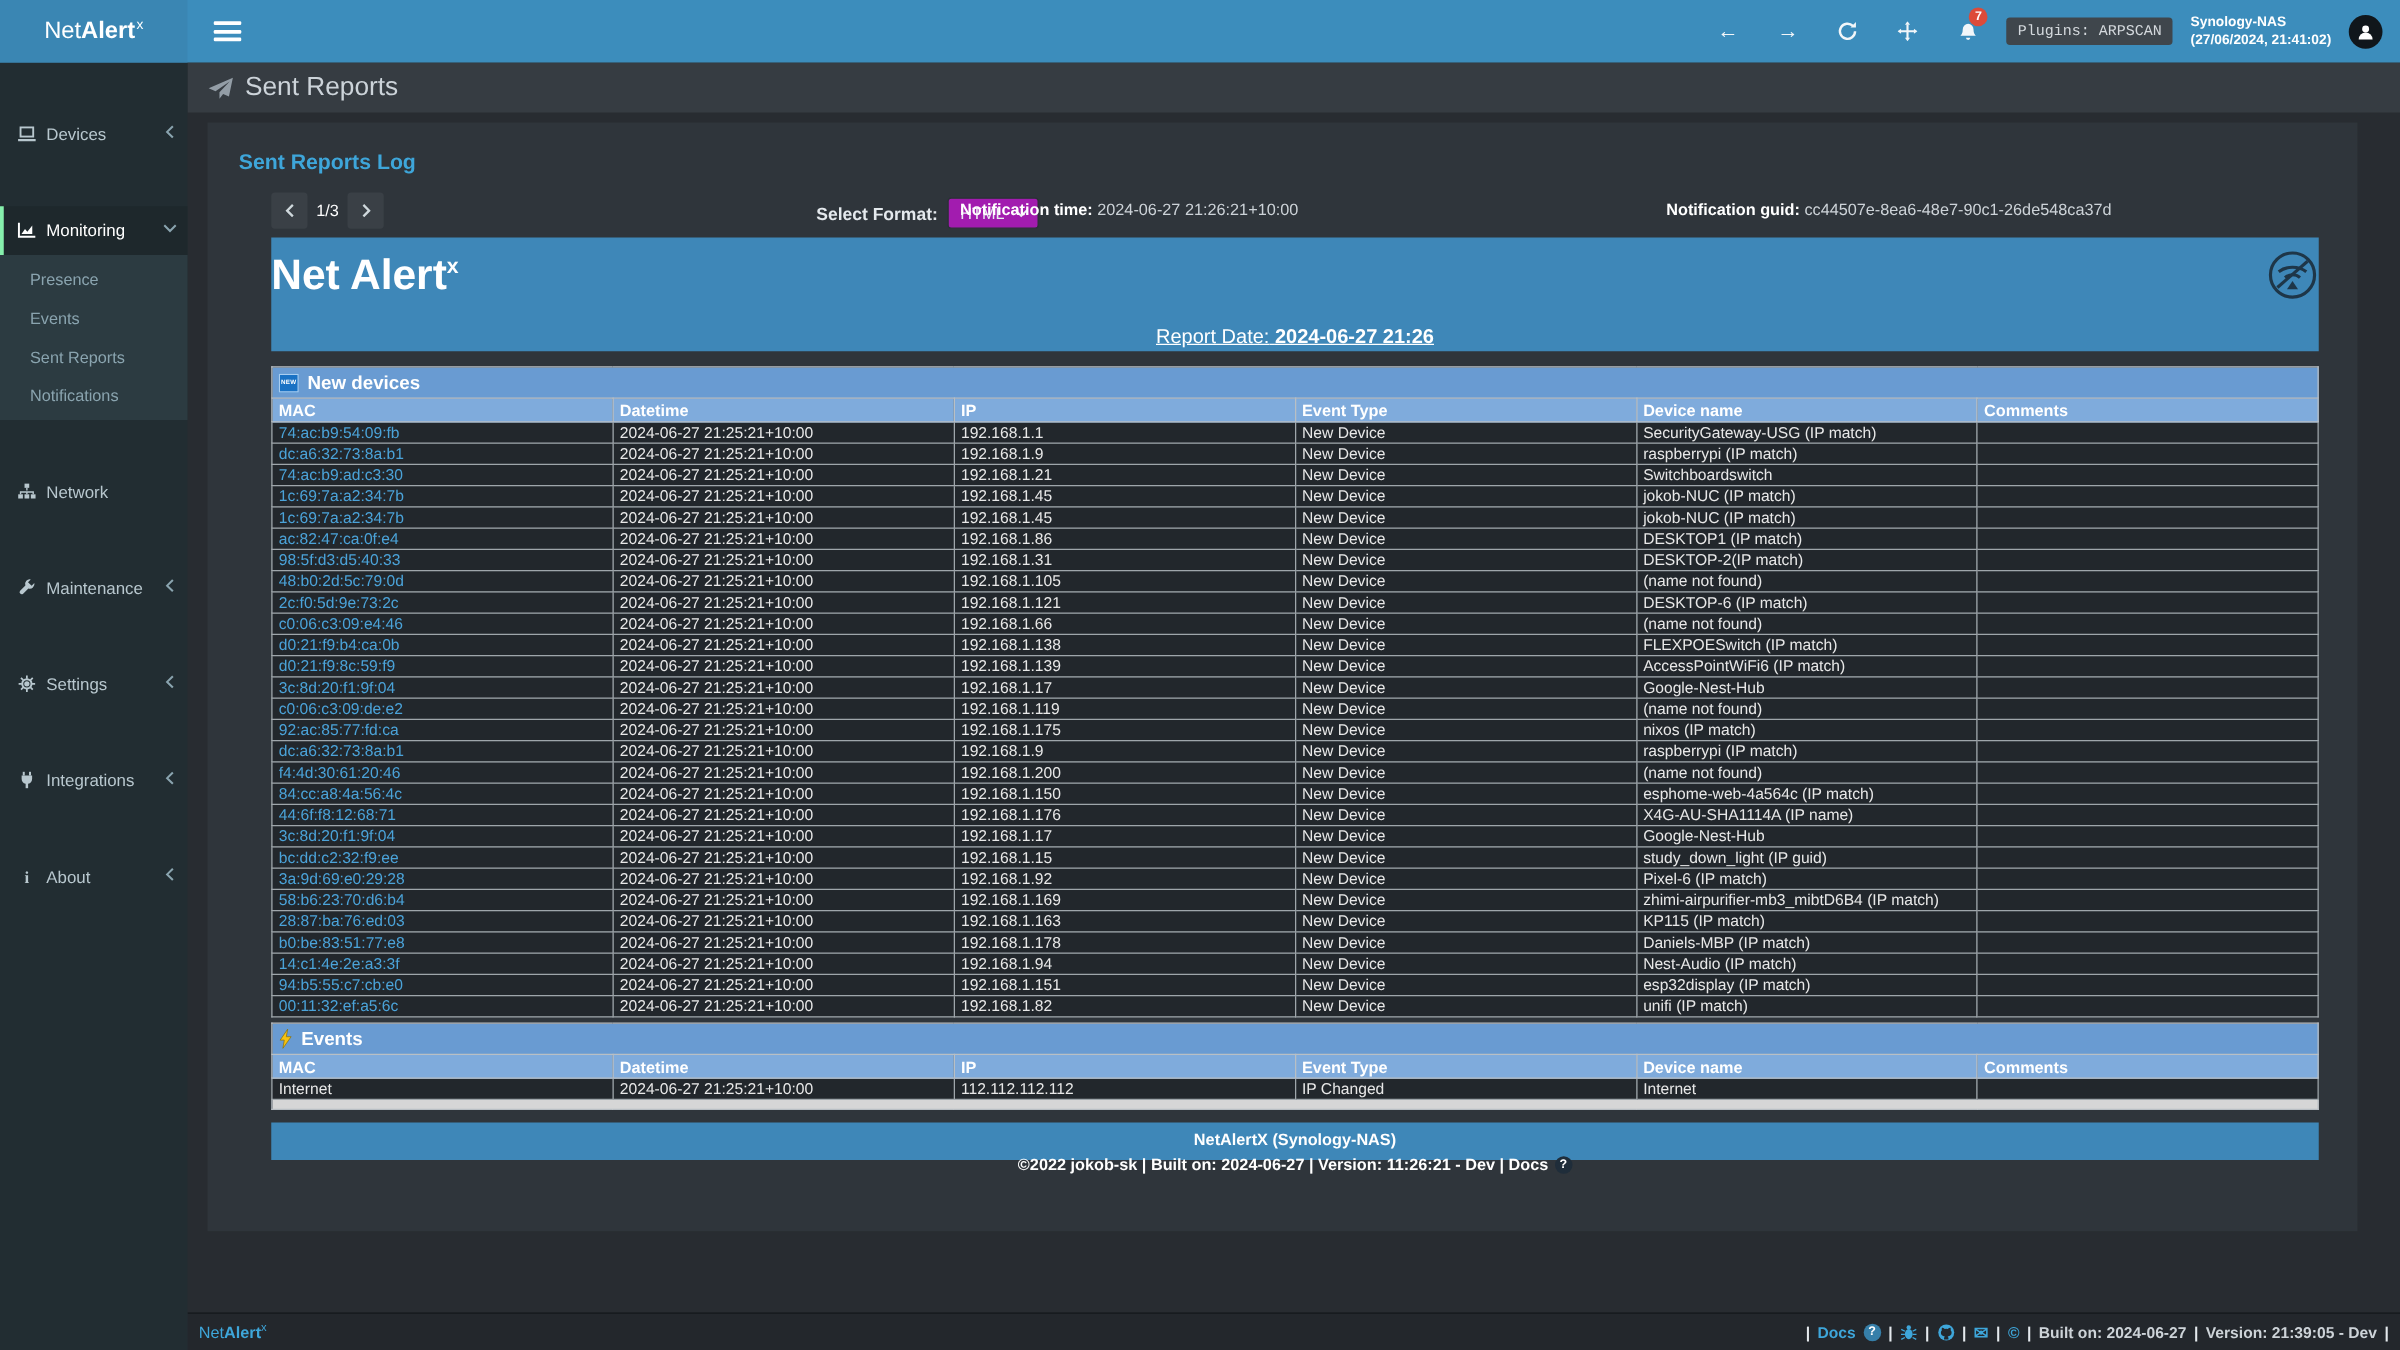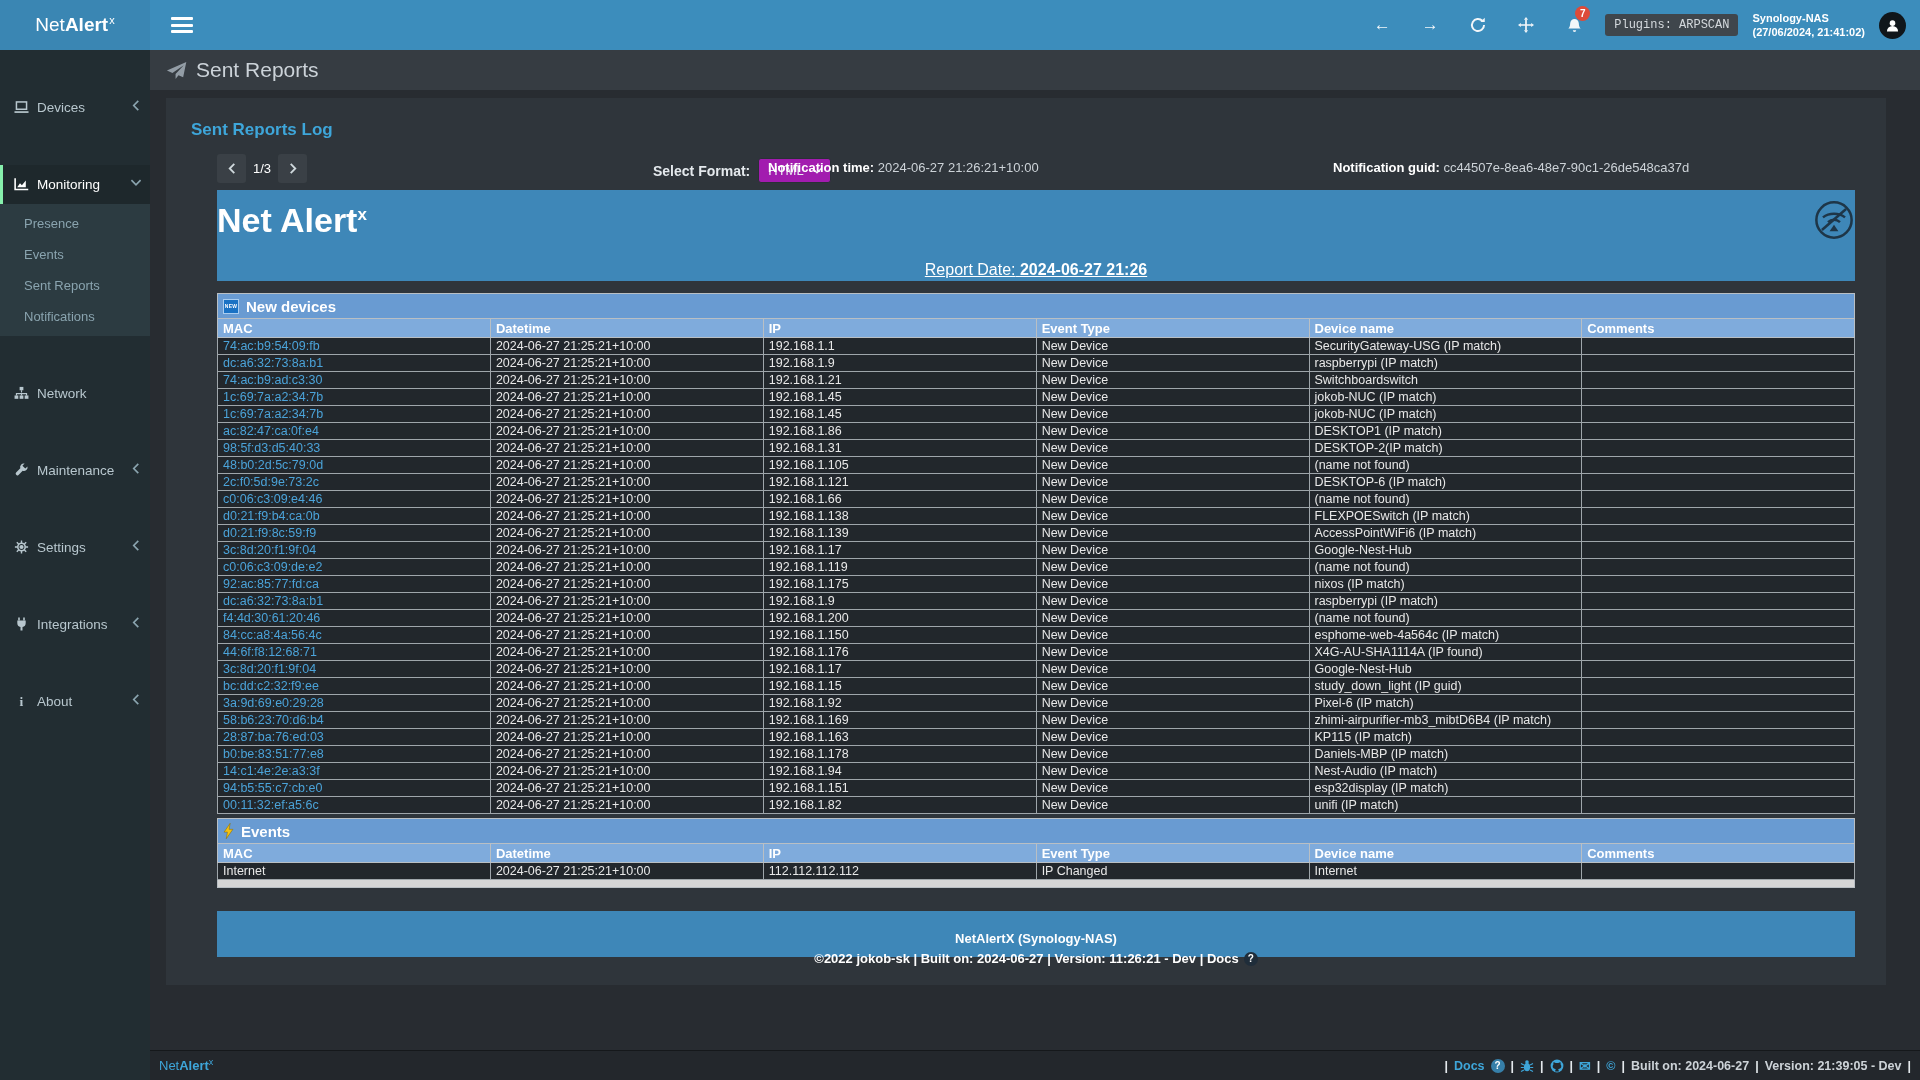--- a/index.html
+++ b/index.html
@@ -70,21 +70,21 @@
 
   table.rtable { width:100%; border-collapse:collapse; table-layout:fixed; }
   .mt12 { margin-top:12px; } .mt4 { margin-top:4px; }
   tr.band td { background:#699bd2; color:#fff; font-weight:bold; font-size:15px; height:25px; padding:1px 5px; border:1px solid #b9bfc4; }
   .band-inner { display:flex; align-items:center; gap:7px; }
   tr.cols th { background:#7fabdc; color:#fff; font-weight:bold; font-size:13px; text-align:left; height:19px; padding:1px 5px; border:1px solid #b9bfc4; }
   tbody td { background:#22272c; color:#e8e8e8; font-size:12.5px; height:17px; padding:0 5px; border:1px solid #9fa6ab; white-space:nowrap; overflow:hidden; }
   td.maclink { color:#4ba3d9; cursor:pointer; }
   tr.empty td { background:#d6d6d6; height:8px; padding:0; border:1px solid #b9bfc4; }
   .new-sq { width:16px; height:15px; background:#1a72c4; border:1px solid #a9cdf0; color:#fff; font-size:5px; font-weight:bold; display:flex; align-items:center; justify-content:center; letter-spacing:.2px; }
-  .report-footer { margin-top:23px; background:#3e87b8; color:#fff; text-align:center; height:46px; font-weight:bold; font-size:13px; padding-top:20px; }
+  .report-footer { margin-top:10px; background:#3e87b8; color:#fff; text-align:center; height:30px; font-weight:bold; font-size:13px; padding-top:6px; }
   .rf-line2 { margin-top:5px; display:flex; align-items:center; justify-content:center; gap:5px; }
   .q-dark { display:inline-flex; width:14px; height:14px; border-radius:50%; background:#1f2d3a; color:#fff; font-size:10px; font-weight:bold; align-items:center; justify-content:center; }
 
   
   .footerbar { position:absolute; bottom:0; left:150px; right:0; height:30px; background:#23272c; border-top:1px solid #15181b; display:flex; align-items:center; justify-content:space-between; padding:0 9px; font-size:12.5px; }
   .fb-brand { color:#3ea6da; font-size:13px; cursor:pointer; }
   .fb-brand b { font-weight:bold; }
   .fb-brand sup { font-size:9px; }
   .fb-right { display:flex; align-items:center; gap:6px; color:#cdd3d8; font-weight:bold; }
   .fb-right .lnk { color:#3ea6da; cursor:pointer; }
@@ -459,21 +459,21 @@
               <td>192.168.1.150</td>
               <td>New Device</td>
               <td>esphome-web-4a564c (IP match)</td>
               <td></td>
             </tr>
             <tr>
               <td class="maclink">44:6f:f8:12:68:71</td>
               <td>2024-06-27 21:25:21+10:00</td>
               <td>192.168.1.176</td>
               <td>New Device</td>
-              <td>X4G-AU-SHA1114A (IP found)</td>
+              <td>X4G-AU-SHA1114A (IP name)</td>
               <td></td>
             </tr>
             <tr>
               <td class="maclink">3c:8d:20:f1:9f:04</td>
               <td>2024-06-27 21:25:21+10:00</td>
               <td>192.168.1.17</td>
               <td>New Device</td>
               <td>Google-Nest-Hub</td>
               <td></td>
             </tr>

